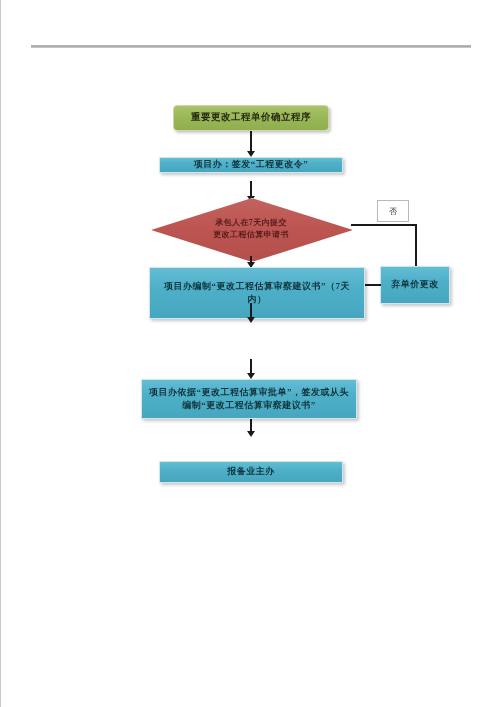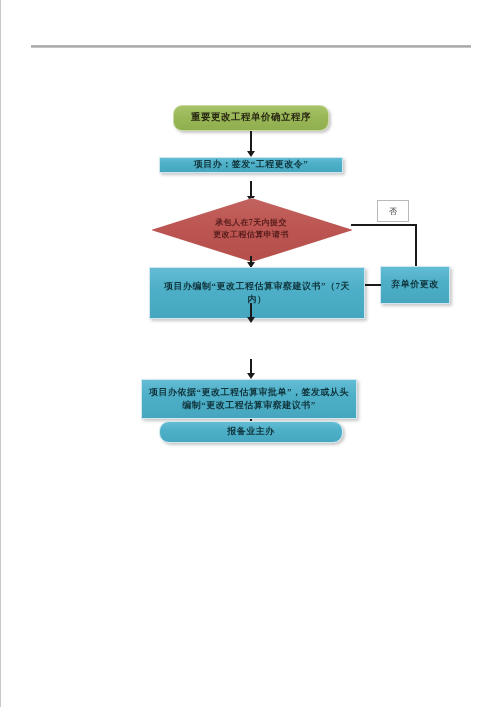--- a/index.html
+++ b/index.html
@@ -45,21 +45,21 @@
   }
   .node .txt {
     display: block;
     width: 100%;
   }
 
   
   .node-green {
     background: linear-gradient(to bottom, #a8c36a 0%, #9ab857 45%, #8fae4d 100%);
     border: 1px solid #c9d9a0;
-    border-radius: 9px;
+    border-radius: 4px;
     box-shadow: 2px 2px 3px rgba(0,0,0,0.22);
     color: #2a2a14;
     font-size: 9.5px;
   }
 
   
   .node-blue {
     background: linear-gradient(to bottom, #63bcd4 0%, #4eb0c8 40%, #46a6bf 100%);
     border: 1px solid #cfe7ee;
     box-shadow: 2px 2px 3px rgba(0,0,0,0.22);
@@ -196,17 +196,17 @@
   <div class="vline" style="left:249px; top:359px; height:18px;"></div>
   <div class="arrow-down" style="left:246px; top:373px;"></div>
 
   <div class="node node-blue" style="left:140px; top:379px; width:216px; height:40px;">
     <span class="txt">项目办依据“更改工程估算审批单”，签发或从头编制“更改工程估算审察建议书”</span>
   </div>
 
   <div class="vline" style="left:249px; top:419px; height:16px;"></div>
   <div class="arrow-down" style="left:246px; top:431px;"></div>
 
-  <div class="node node-blue" style="left:158px; top:421px; width:184px; height:22px;border-radius:10px;">
+  <div class="node node-blue" style="left:158px; top:461px; width:184px; height:22px;">
     <span class="txt">报备业主办</span>
   </div>
 
 </div>
 
 </body></html>

